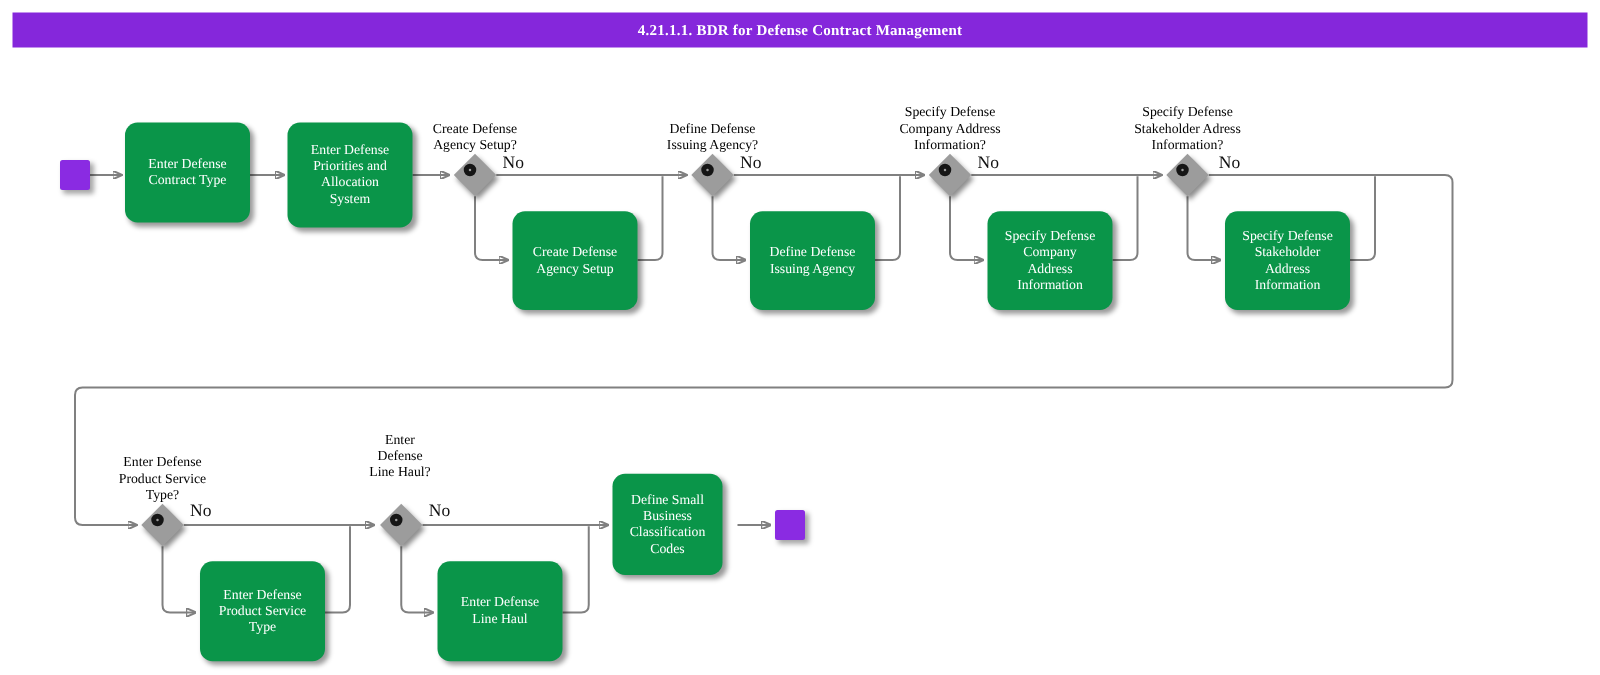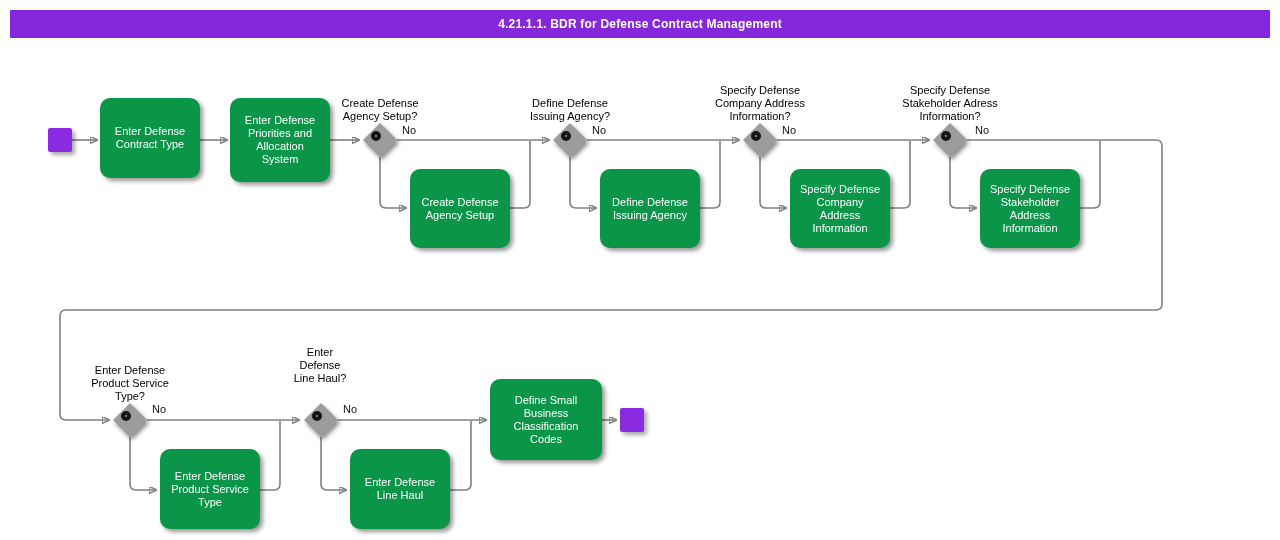--- a/index.html
+++ b/index.html
@@ -1,19 +1,19 @@
 <!DOCTYPE html>
 <html style="--header-bg: #8527DB; --start-end-fill: #8A2BE2; --activity-fill: #0A9549; --decision-fill: #9C9C9C; --connector: #808080;"><head>
 <meta charset="utf-8">
 <style>
   * { margin:0; padding:0; box-sizing:border-box; }
   html,body { background:#ffffff; }
   #stage {
     position:relative; width:1280px; height:540px; background:#ffffff;
-    font-family:Liberation Sans, sans-serif; overflow:hidden;
+    font-family:Liberation Serif, serif; overflow:hidden;
   }
   .titlebar {
     position:absolute; left:10px; top:10px; width:1260px; height:28px;
     background:var(--header-bg,#8527DB);
     display:flex; align-items:center; justify-content:center;
   }
   .titlebar .ttl {
     color:#ffffff; font-size:12px; font-weight:bold; letter-spacing:.2px;
     white-space:nowrap;
   }
@@ -37,21 +37,21 @@
   }
   .d-ring {
     position:absolute; left:8px; top:8px; width:10px; height:10px;
     border:4px solid #151515; border-radius:50%;
     background:var(--decision-fill,#9C9C9C);
   }
   .dlabel {
     position:absolute; width:140px; text-align:center; color:#000;
     font-size:11px; line-height:13px; white-space:pre-line;
   }
-  .nolabel { position:absolute; color:#111; font-size:11px; line-height:13px; }
+  .nolabel { position:absolute; color:#111; font-size:14px; line-height:13px; }
 </style>
 </head>
 <body>
 
 <div id="stage">
 
   <div class="titlebar">
     <span class="ttl">4.21.1.1. BDR for Defense Contract Management</span>
   </div>
 
@@ -120,21 +120,21 @@
   </div>
   <div class="activity" style="left:160px;top:449px;width:100px;height:80px;">
     <span class="atext">Enter Defense
 Product Service
 Type</span>
   </div>
   <div class="activity" style="left:350px;top:449px;width:100px;height:80px;">
     <span class="atext">Enter Defense
 Line Haul</span>
   </div>
-  <div class="activity" style="left:490px;top:379px;width:112px;height:81px;">
+  <div class="activity" style="left:490px;top:379px;width:88px;height:81px;">
     <span class="atext">Define Small
 Business
 Classification
 Codes</span>
   </div>
 
   <div class="decision" style="left:363px;top:123px;">
     <div class="d-shape"></div>
     <div class="d-ring"></div>
   </div>

